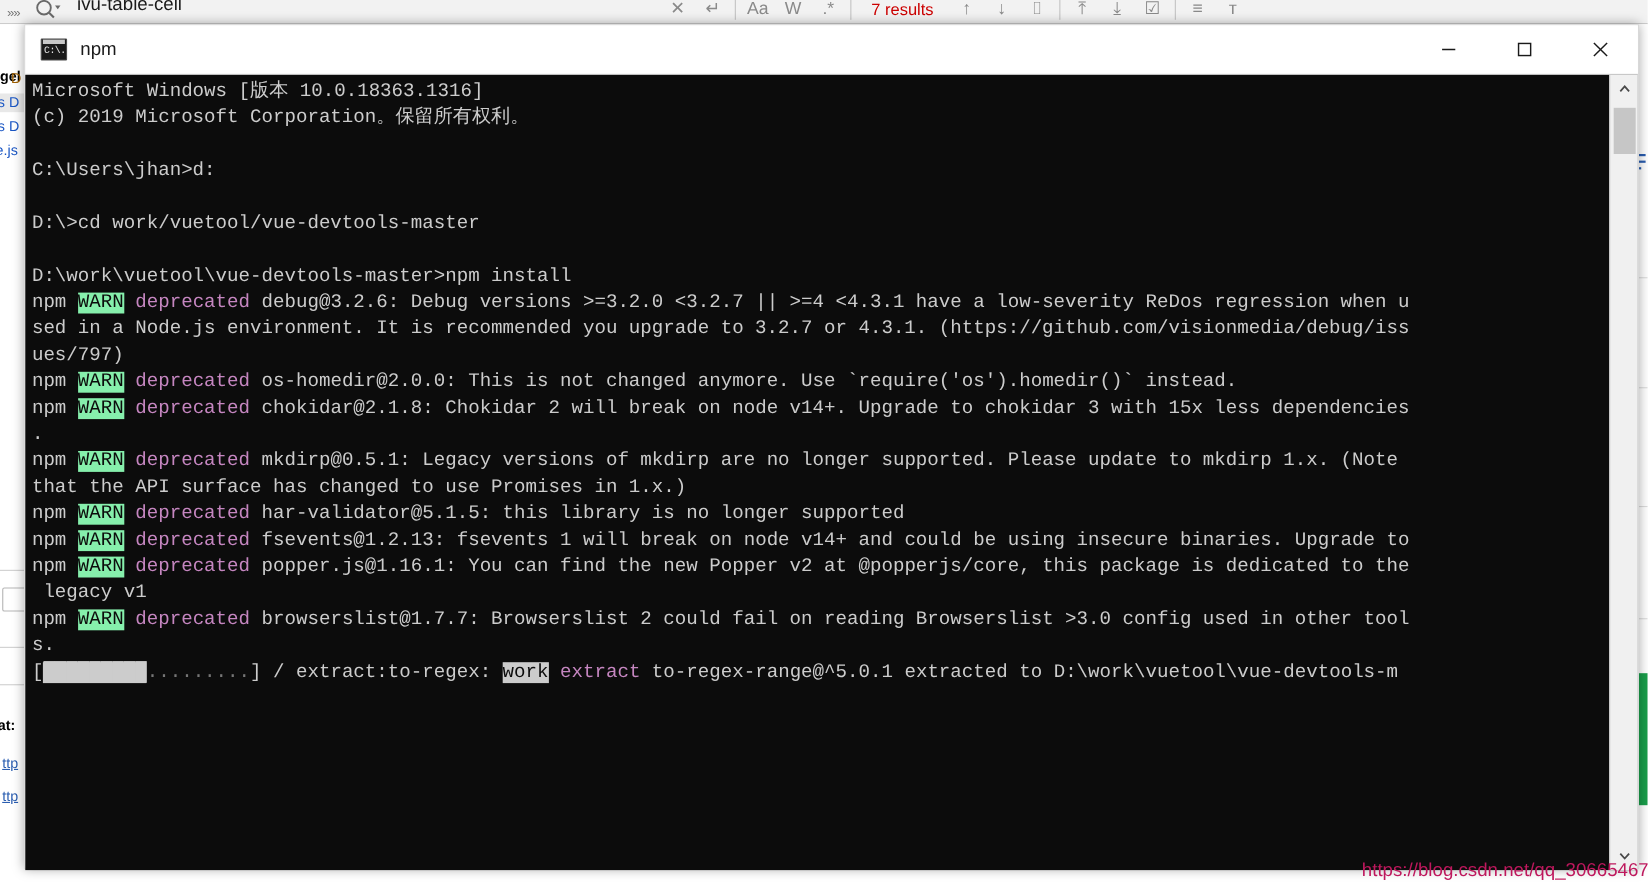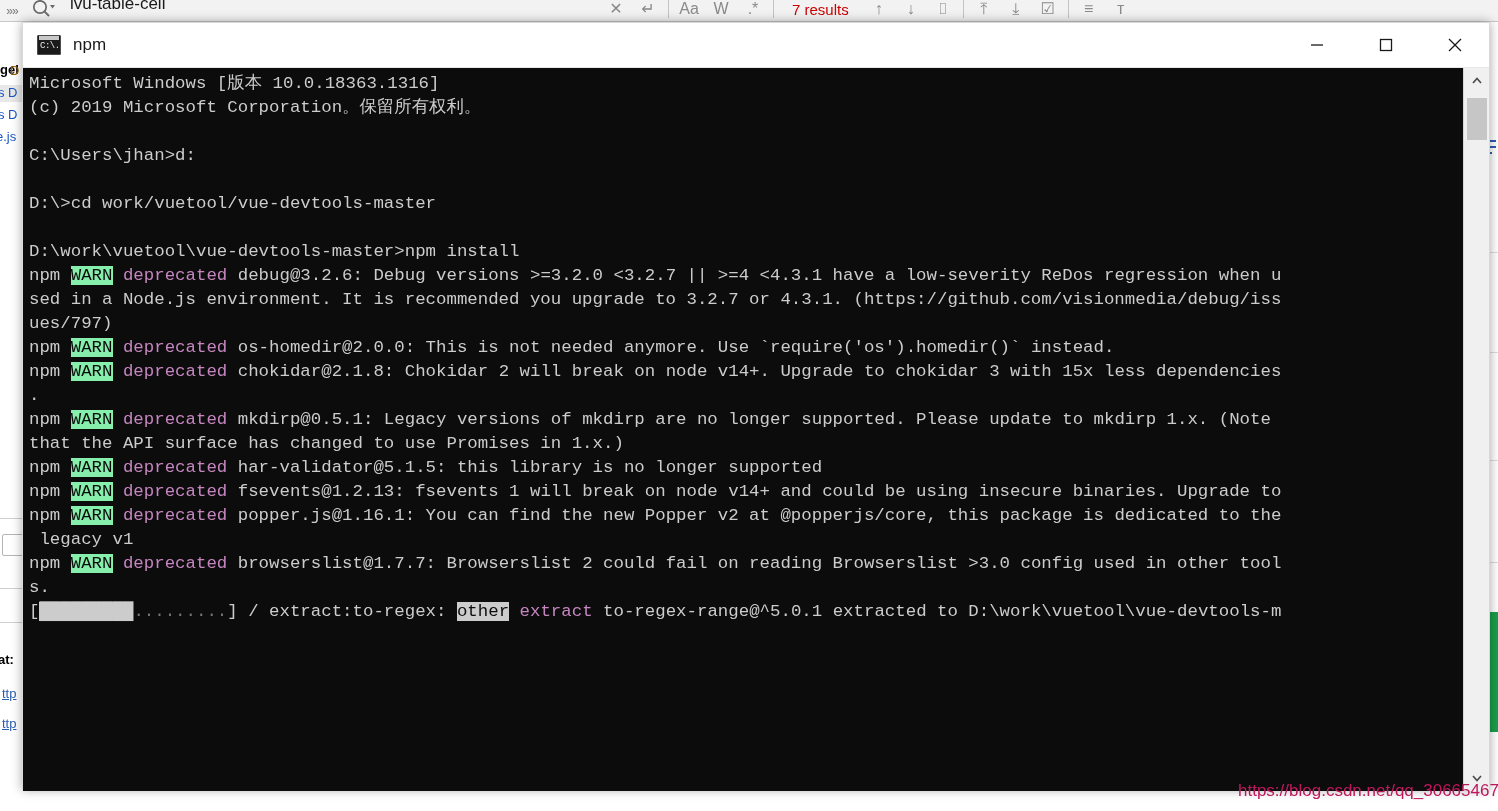--- a/index.html
+++ b/index.html
@@ -365,32 +365,32 @@
           <div class="con-line"><span>(c) 2019 Microsoft Corporation。保留所有权利。</span></div>
           <div class="con-line">&nbsp;</div>
           <div class="con-line"><span>C:\Users\jhan&gt;d:</span></div>
           <div class="con-line">&nbsp;</div>
           <div class="con-line"><span>D:\&gt;cd work/vuetool/vue-devtools-master</span></div>
           <div class="con-line">&nbsp;</div>
           <div class="con-line"><span>D:\work\vuetool\vue-devtools-master&gt;npm install</span></div>
           <div class="con-line"><span>npm </span><span class="seg-warn">WARN</span><span> </span><span class="seg-magenta">deprecated</span><span> debug@3.2.6: Debug versions &gt;=3.2.0 &lt;3.2.7 || &gt;=4 &lt;4.3.1 have a low-severity ReDos regression when u</span></div>
           <div class="con-line"><span>sed in a Node.js environment. It is recommended you upgrade to 3.2.7 or 4.3.1. (https://github.com/visionmedia/debug/iss</span></div>
           <div class="con-line"><span>ues/797)</span></div>
-          <div class="con-line"><span>npm </span><span class="seg-warn">WARN</span><span> </span><span class="seg-magenta">deprecated</span><span> os-homedir@2.0.0: This is not needed anymore. Use `require('os').homedir()` instead.</span></div>
+          <div class="con-line"><span>npm </span><span class="seg-warn">WARN</span><span> </span><span class="seg-magenta">deprecated</span><span> os-homedir@2.0.0: This is not changed anymore. Use `require('os').homedir()` instead.</span></div>
           <div class="con-line"><span>npm </span><span class="seg-warn">WARN</span><span> </span><span class="seg-magenta">deprecated</span><span> chokidar@2.1.8: Chokidar 2 will break on node v14+. Upgrade to chokidar 3 with 15x less dependencies</span></div>
           <div class="con-line"><span>.</span></div>
           <div class="con-line"><span>npm </span><span class="seg-warn">WARN</span><span> </span><span class="seg-magenta">deprecated</span><span> mkdirp@0.5.1: Legacy versions of mkdirp are no longer supported. Please update to mkdirp 1.x. (Note</span></div>
           <div class="con-line"><span>that the API surface has changed to use Promises in 1.x.)</span></div>
           <div class="con-line"><span>npm </span><span class="seg-warn">WARN</span><span> </span><span class="seg-magenta">deprecated</span><span> har-validator@5.1.5: this library is no longer supported</span></div>
           <div class="con-line"><span>npm </span><span class="seg-warn">WARN</span><span> </span><span class="seg-magenta">deprecated</span><span> fsevents@1.2.13: fsevents 1 will break on node v14+ and could be using insecure binaries. Upgrade to</span></div>
           <div class="con-line"><span>npm </span><span class="seg-warn">WARN</span><span> </span><span class="seg-magenta">deprecated</span><span> popper.js@1.16.1: You can find the new Popper v2 at @popperjs/core, this package is dedicated to the</span></div>
           <div class="con-line"><span> legacy v1</span></div>
           <div class="con-line"><span>npm </span><span class="seg-warn">WARN</span><span> </span><span class="seg-magenta">deprecated</span><span> browserslist@1.7.7: Browserslist 2 could fail on reading Browserslist &gt;3.0 config used in other tool</span></div>
           <div class="con-line"><span>s.</span></div>
-          <div class="con-line"><span>[</span><span class="seg-bar-fill">█████████</span><span class="seg-dim">.........</span><span>] / extract:to-regex: </span><span class="seg-sill">other</span><span> </span><span class="seg-magenta">extract</span><span> to-regex-range@^5.0.1 extracted to D:\work\vuetool\vue-devtools-m</span></div>
+          <div class="con-line"><span>[</span><span class="seg-bar-fill">█████████</span><span class="seg-dim">.........</span><span>] / extract:to-regex: </span><span class="seg-sill">work</span><span> </span><span class="seg-magenta">extract</span><span> to-regex-range@^5.0.1 extracted to D:\work\vuetool\vue-devtools-m</span></div>
         </div>
 
       <div class="con-scroll">
         <div class="sb-arrow up">
           <svg width="12" height="12" viewBox="0 0 12 12">
               <path d="M2 8 L6 3.5 L10 8" fill="none" stroke="#4a4a4a" stroke-width="1.6"></path>
             </svg>
         </div>
         <div class="sb-thumb"></div>
         <div class="sb-arrow down">

